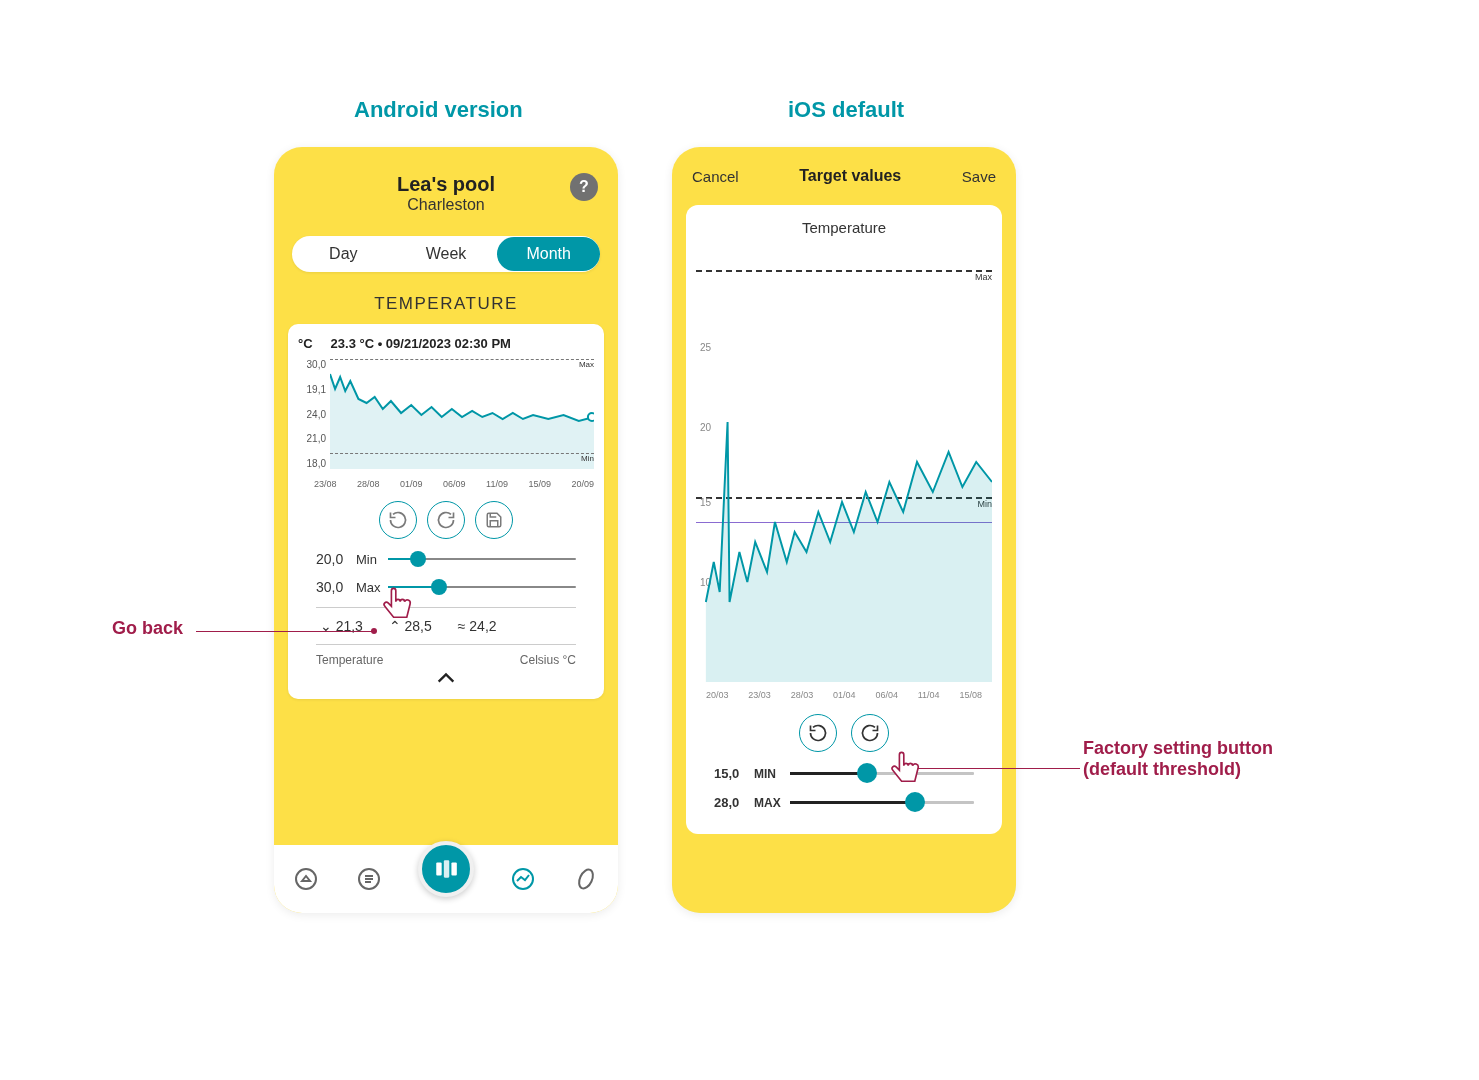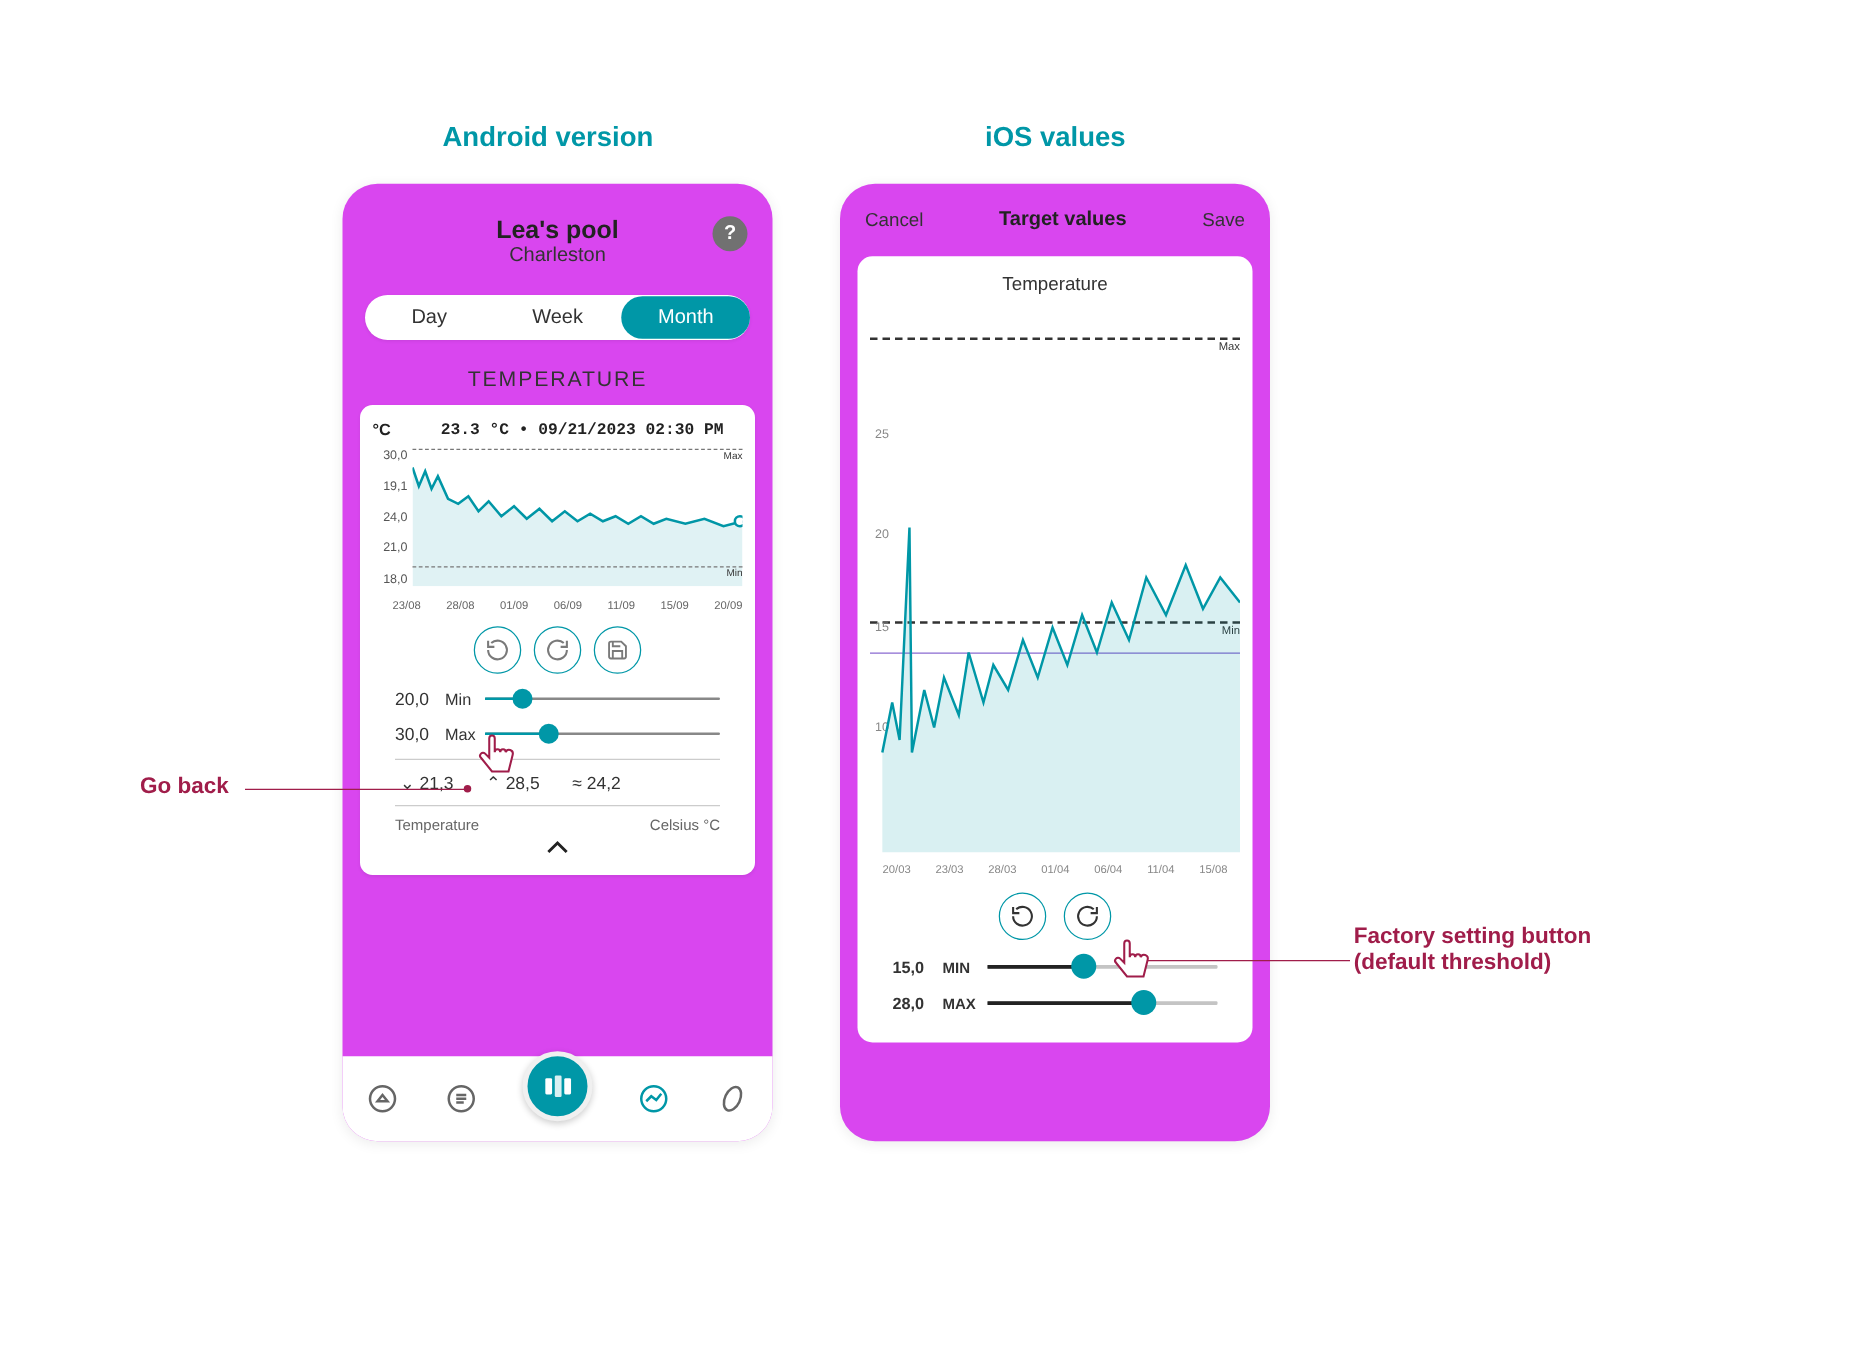--- a/index.html
+++ b/index.html
@@ -1,18 +1,18 @@
 <!DOCTYPE html>
 <html><head>
 <meta charset="utf-8">
 <style>
 * { box-sizing: border-box; margin: 0; padding: 0; font-family: -apple-system, Helvetica, Arial, sans-serif; }
 body { background: #fff; width: 1479px; height: 1080px; position: relative; }
 
-.phone { position: absolute; background: #d946ef; border-radius: 28px; box-shadow: 0 2px 10px rgba(0,0,0,0.08); }
+.phone { position: absolute; background: #fde047; border-radius: 28px; box-shadow: 0 2px 10px rgba(0,0,0,0.08); }
 .phone-android { left: 274px; top: 147px; width: 344px; height: 766px; }
 .phone-ios { left: 672px; top: 147px; width: 344px; height: 766px; overflow: hidden; }
 
 .version-label { position: absolute; font-size: 22px; font-weight: 700; color: #0097a7; }
 .vl-android { left: 354px; top: 97px; }
 .vl-ios { left: 788px; top: 97px; }
 
 
 .a-header { text-align: center; padding-top: 26px; position: relative; }
 .a-title { font-size: 20px; font-weight: 700; color: #222; }
@@ -21,21 +21,21 @@
 
 .a-tabs { margin: 22px 18px 0; background: #fff; border-radius: 20px; height: 36px; display: flex; align-items: center; box-shadow: 0 1px 3px rgba(0,0,0,0.08); }
 .a-tab { flex: 1; text-align: center; font-size: 16px; color: #333; }
 .a-tab.active { background: #0097a7; color: #fff; border-radius: 18px; height: 34px; line-height: 34px; }
 
 .a-section-title { text-align: center; font-size: 17px; letter-spacing: 1.5px; margin-top: 22px; color: #333; }
 
 .a-chart-card { margin: 10px 14px 0; background: #fff; border-radius: 10px; padding: 12px 10px 10px; box-shadow: 0 1px 3px rgba(0,0,0,0.07); }
 .a-chart-head { display: flex; align-items: center; font-size: 13px; color: #222; margin-bottom: 8px; }
 .a-chart-head .unit { font-weight: 600; }
-.a-chart-head .reading { margin-left: 40px; font-weight: 600; font-family: Liberation Mono, monospace; }
+.a-chart-head .reading { margin-left: 18px; font-weight: 600; }
 .a-chart-area { position: relative; height: 130px; }
 .a-yaxis { position: absolute; left: 0; top: 0; bottom: 20px; width: 28px; display: flex; flex-direction: column; justify-content: space-between; font-size: 10px; color: #555; text-align: right; }
 .a-plot { position: absolute; left: 32px; right: 0; top: 0; bottom: 20px; }
 .a-max-line, .a-min-line { position: absolute; left: 0; right: 0; border-top: 1px dashed #777; font-size: 8px; color: #333; text-align: right; }
 .a-max-line { top: 0%; }
 .a-min-line { top: 85%; }
 .a-xaxis { position: absolute; left: 16px; right: 0; bottom: 0; display: flex; justify-content: space-between; font-size: 9px; color: #666; }
 
 .a-buttons { display: flex; justify-content: center; gap: 10px; margin: 12px 0; }
 .circ-btn { width: 38px; height: 38px; border: 1px solid #0097a7; border-radius: 50%; display: flex; align-items: center; justify-content: center; color: #7a7a7a; background: #fff; }
@@ -89,21 +89,21 @@
 .co-line-right { position: absolute; left: 912px; top: 768px; width: 168px; height: 1px; background: #a01d4a; }
 .co-line-right::before { content:''; position:absolute; left:-1px; top:-3px; width:6px; height:6px; border-radius:50%; background:#a01d4a;}
 
 .hand { position: absolute; pointer-events:none; }
 .hand svg { width: 44px; height: 44px; }
 </style>
 </head>
 <body>
 
 <div class="version-label vl-android">Android version</div>
-<div class="version-label vl-ios">iOS values</div>
+<div class="version-label vl-ios">iOS default</div>
 
 <div class="phone phone-android">
   <div class="a-header">
     <div class="a-title">Lea's pool</div>
     <div class="a-sub">Charleston</div>
     <div class="a-help">?</div>
   </div>
   <div class="a-tabs">
     <div class="a-tab">Day</div>
     <div class="a-tab">Week</div>

